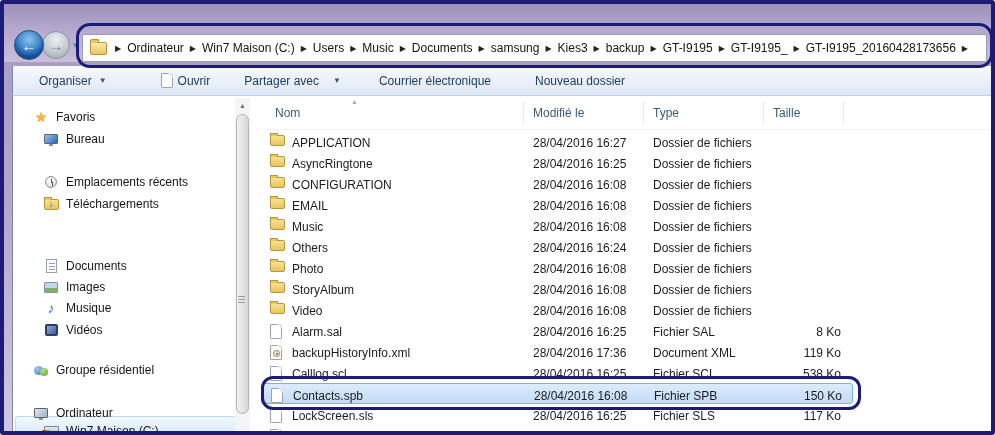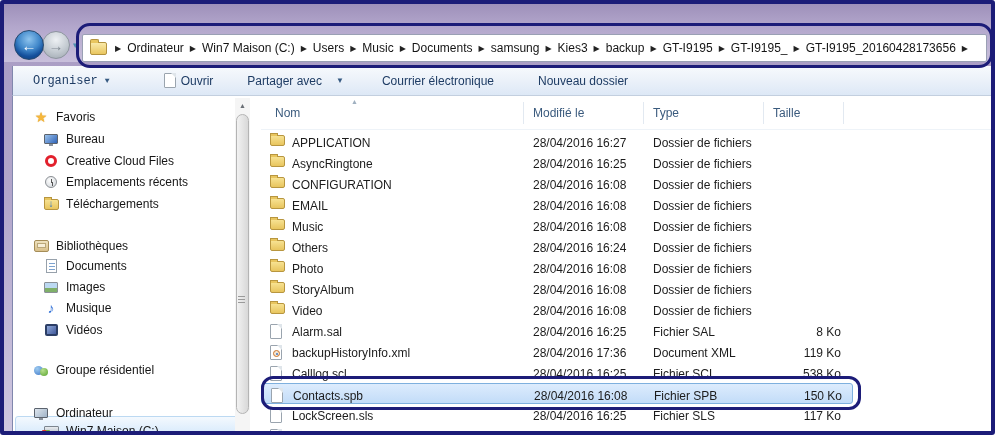--- a/index.html
+++ b/index.html
@@ -36,21 +36,21 @@
     background:linear-gradient(180deg,#f9e9a9,#e9c65f); border:1px solid #b2923f; border-radius:1px 2px 2px 2px; flex:0 0 auto;}
   .addr-folder::before{ content:""; position:absolute; left:-1px; top:-4px; width:7px; height:3px;
     background:#e9c65f; border:1px solid #b2923f; border-bottom:none; border-radius:2px 2px 0 0; }
   
   .toolbar{ position:absolute; left:8px; top:62px; width:983px; height:30px;
     background:linear-gradient(180deg,#f7fafd 0%,#ebf1f9 50%,#dde8f6 100%);
     border-left:1px solid #8087ad; border-bottom:1px solid #c3cfdf;
     display:flex; align-items:center; font-size:12px; color:#1e3c64; }
   .tbtn{ display:flex; align-items:center; gap:5px; padding:4px 8px; border-radius:3px; }
   .tbtn .caret{ font-size:8px; color:#365a82; margin-left:2px;}
-  .tb-org{ margin-left:12px;font-family:Liberation Mono, monospace; } .tb-open{ margin-left:38px; } .tb-share{ margin-left:18px;gap:12px; }
+  .tb-org{ margin-left:18px; } .tb-open{ margin-left:38px; } .tb-share{ margin-left:18px;gap:12px; }
   .tb-mail{ margin-left:22px;align-items:center; } .tb-new{ margin-left:28px; }
   .icon-page{ width:12px; height:15px; background:#fff; border:1px solid #9aa4ae; border-radius:1px; position:relative; flex:0 0 auto;}
   .icon-page::after{ content:""; position:absolute; right:-1px; top:-1px; border-style:solid;
     border-width:0 5px 5px 0; border-color:transparent #dfe5ea transparent transparent; }
   
   .main{ position:absolute; left:8px; top:92px; width:983px; height:339px; background:#fff;
     border-left:1px solid #8087ad; }
   
   .side-item{ position:absolute; display:flex; align-items:center; gap:7px; height:20px;
     font-size:12px; color:#161616; left:20px; }
@@ -180,45 +180,33 @@
     <div class="side-item" style="top:11px">
       <span class="ic star">★</span>
       <span class="side-label">Favoris</span>
     </div>
     <div class="side-item child" style="top:33px">
       <span class="ic">
           <span class="monitor"></span>
         </span>
       <span class="side-label">Bureau</span>
     </div>
-    <div class="side-item child" style="top:55px">
-      <span class="ic">
-          <span class="cc"></span>
-        </span>
-      <span class="side-label">Creative Cloud Files</span>
-    </div>
     <div class="side-item child" style="top:98px">
       <span class="ic">
           <span class="mini-folder dl-arrow"></span>
         </span>
       <span class="side-label">Téléchargements</span>
     </div>
     <div class="side-item child" style="top:76px">
       <span class="ic">
           <span class="clock"></span>
         </span>
       <span class="side-label">Emplacements récents</span>
     </div>
 
-    <div class="side-item" style="top:140px">
-      <span class="ic">
-          <span class="lib"></span>
-        </span>
-      <span class="side-label">Bibliothèques</span>
-    </div>
     <div class="side-item child" style="top:160px">
       <span class="ic">
           <span class="doc"></span>
         </span>
       <span class="side-label">Documents</span>
     </div>
     <div class="side-item child" style="top:181px">
       <span class="ic">
           <span class="img-ic"></span>
         </span>

